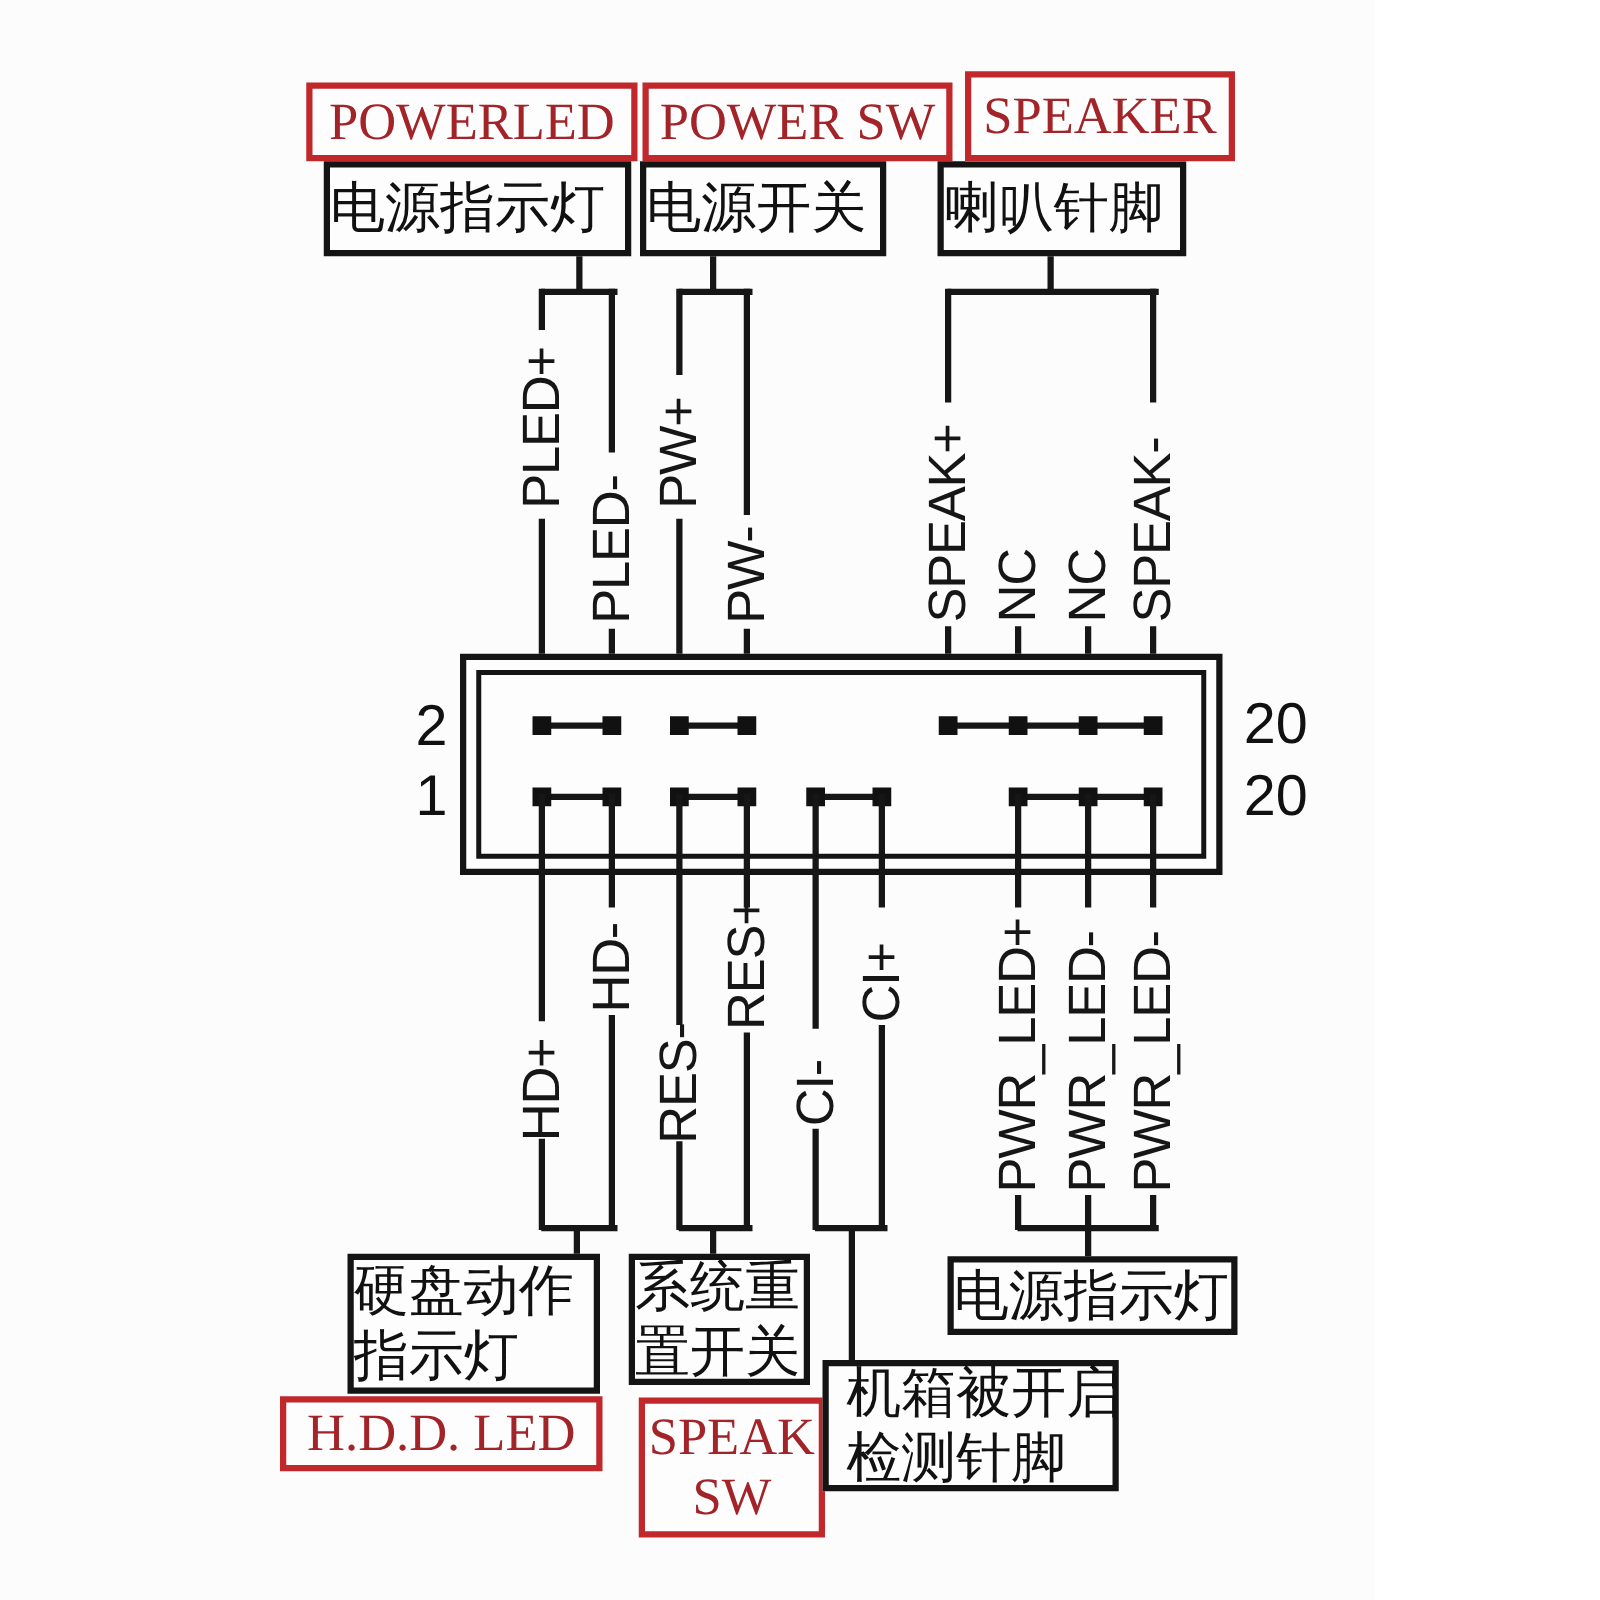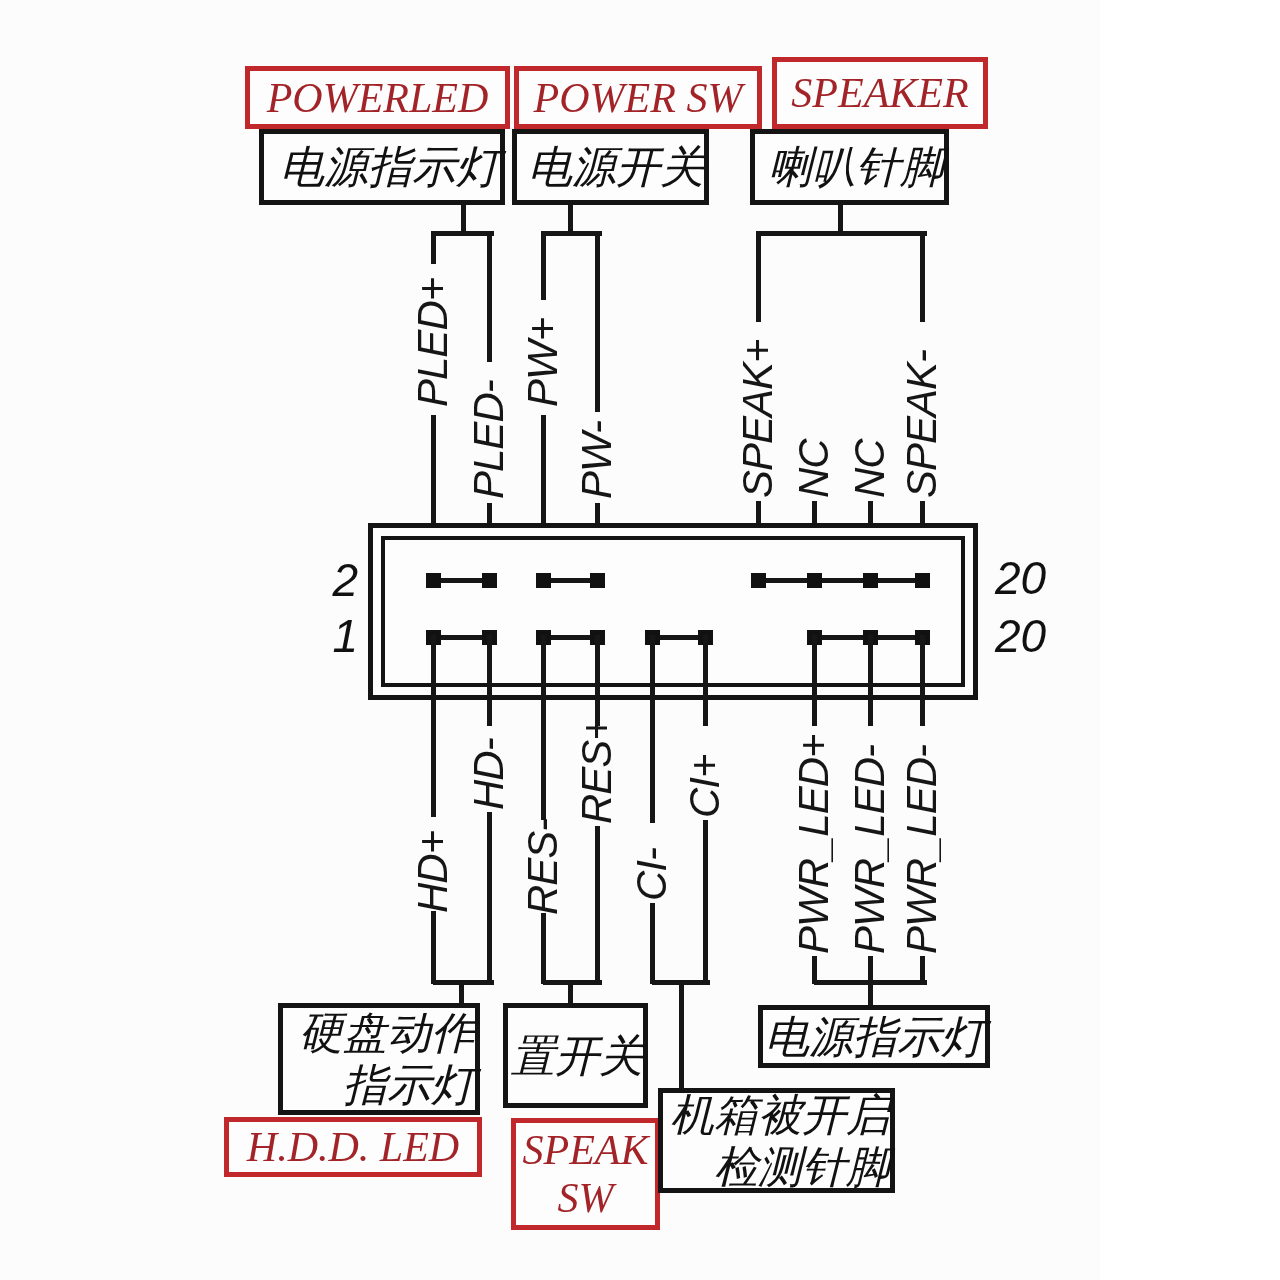--- a/index.html
+++ b/index.html
@@ -1,25 +1,25 @@
 <!DOCTYPE html>
 <html><head>
 <meta charset="utf-8">
 <style>
   html,body{margin:0;padding:0;background:#ffffff;}
   .canvas{position:relative;width:1100px;height:1280px;background:#fcfcfc;overflow:hidden;
-          font-family:"Liberation Sans", sans-serif;font-style:italic;}
+          font-family:"Liberation Sans", sans-serif;}
   .wire{position:absolute;background:#161616;}
   .pin{position:absolute;width:15px;height:15px;background:#111;}
   .rect{position:absolute;border:5px solid #141414;background:#fdfdfd;box-sizing:border-box;}
   .rect.inner{border-width:4px;background:transparent;}
   .blackbox{position:absolute;border:5px solid #141414;background:#fdfdfd;box-sizing:border-box;
-            display:flex;flex-direction:column;align-items:flex-end;justify-content:center;
+            display:flex;flex-direction:column;align-items:flex-start;justify-content:center;
             font-size:44px;color:#111;line-height:52px;white-space:nowrap;}
-  .blackbox.leftal{align-items:flex-end;padding-left:14px;}
+  .blackbox.leftal{align-items:flex-start;padding-left:14px;}
   .redbox{position:absolute;border:5px solid #c1282c;background:#fdfdfd;box-sizing:border-box;
           display:flex;flex-direction:column;align-items:center;justify-content:center;
           font-family:"Liberation Serif", serif;font-size:42px;color:#a32428;line-height:48px;white-space:nowrap;}
   .vlabel{position:absolute;transform:rotate(-90deg);transform-origin:0 0;
           font-size:42px;line-height:42px;white-space:nowrap;color:#161616;letter-spacing:-1px;}
   .num{position:absolute;font-size:46px;line-height:48px;color:#111;}
 </style>
 </head>
 <body>
 
@@ -156,20 +156,21 @@
 
   <div class="blackbox" style="left:278px;top:1003px;width:202px;height:112px">
     <span>硬盘动作</span>
     <span>指示灯</span>
   </div>
   <div class="redbox" style="left:224px;top:1117px;width:258px;height:60px">
       <span>H.D.D. LED</span>
     </div>
 
   <div class="blackbox" style="left:503px;top:1003px;width:145px;height:105px">
+    <span>系统重</span>
     <span>置开关</span>
   </div>
   <div class="redbox" style="left:511px;top:1118px;width:149px;height:112px">
     <span>SPEAK</span>
     <span>SW</span>
   </div>
 
   <div class="blackbox leftal" style="left:658px;top:1088px;width:237px;height:105px">
     <span>机箱被开启</span>
     <span>检测针脚</span>

